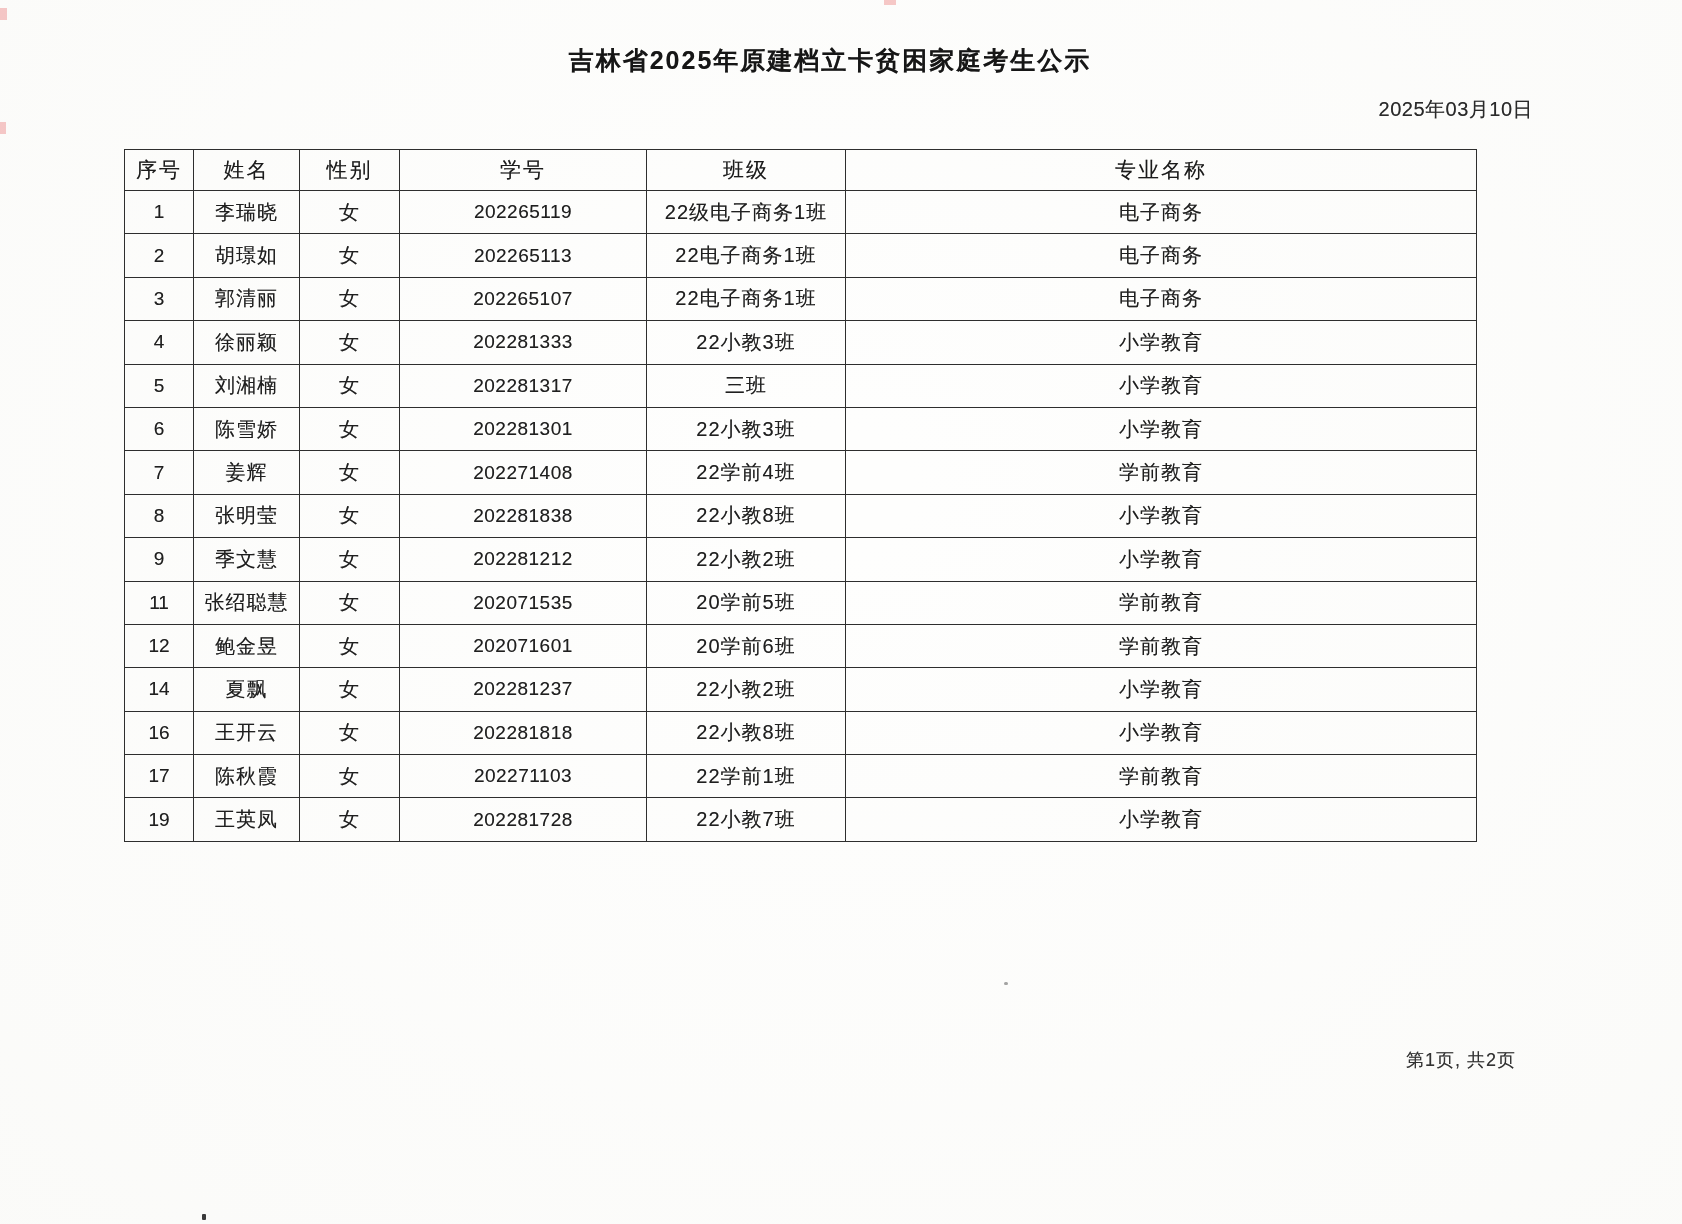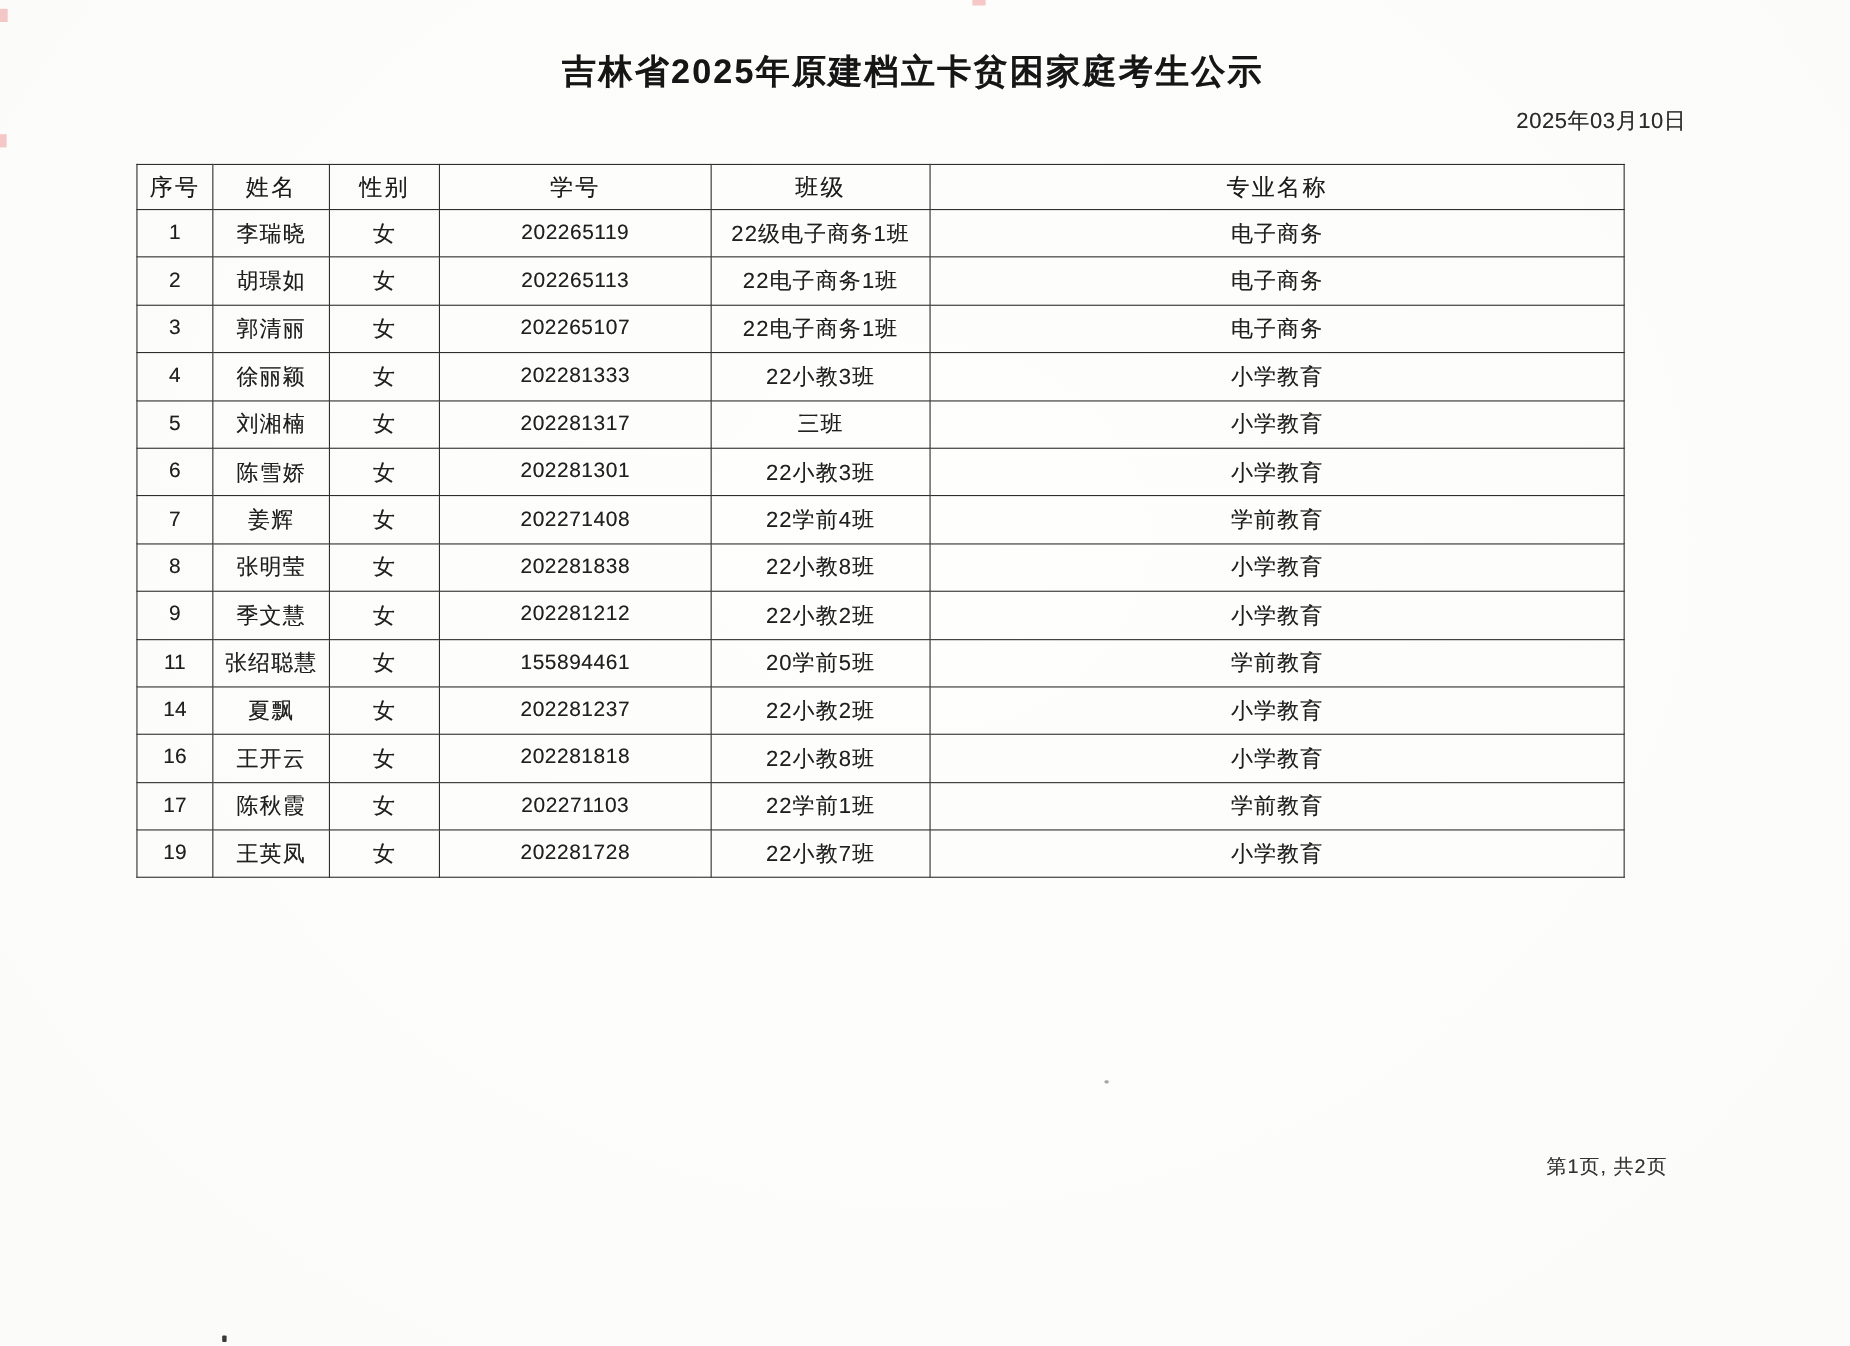--- a/index.html
+++ b/index.html
@@ -20,21 +20,21 @@
       radial-gradient(ellipse at 50% 40%, rgba(255,255,255,0.6), rgba(246,246,244,0.35)),
       var(--paper, #fdfdfb);
   }
   .title {
     position: absolute;
     top: 44px;
     left: 0;
     width: 1660px;
     margin: 0;
     text-align: center;
-    font-size: 31px;
+    font-size: 25px;
     font-weight: 700;
     letter-spacing: 2px;
     color: #161616;
   }
   .date {
     position: absolute;
     top: 96px;
     right: 149px;
     font-size: 20px;
     letter-spacing: 0.5px;
@@ -198,22 +198,30 @@
           <td class="c-name">季文慧</td>
           <td class="c-gender">女</td>
           <td class="c-id">202281212</td>
           <td class="c-class">22小教2班</td>
           <td class="c-major">小学教育</td>
         </tr>
         <tr>
           <td class="c-index">11</td>
           <td class="c-name">张绍聪慧</td>
           <td class="c-gender">女</td>
-          <td class="c-id">155894461</td>
+          <td class="c-id">202071535</td>
           <td class="c-class">20学前5班</td>
+          <td class="c-major">学前教育</td>
+        </tr>
+        <tr>
+          <td class="c-index">12</td>
+          <td class="c-name">鲍金昱</td>
+          <td class="c-gender">女</td>
+          <td class="c-id">202071601</td>
+          <td class="c-class">20学前6班</td>
           <td class="c-major">学前教育</td>
         </tr>
         <tr>
           <td class="c-index">14</td>
           <td class="c-name">夏飘</td>
           <td class="c-gender">女</td>
           <td class="c-id">202281237</td>
           <td class="c-class">22小教2班</td>
           <td class="c-major">小学教育</td>
         </tr>

